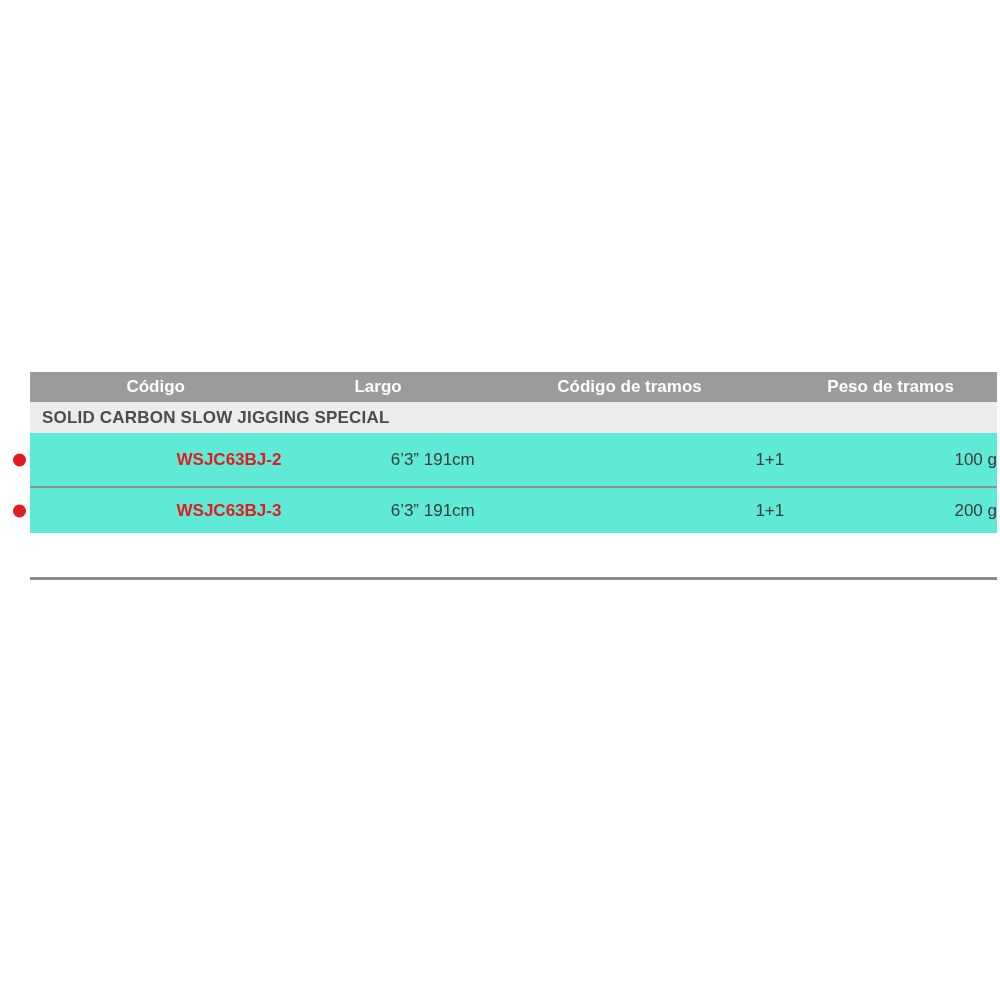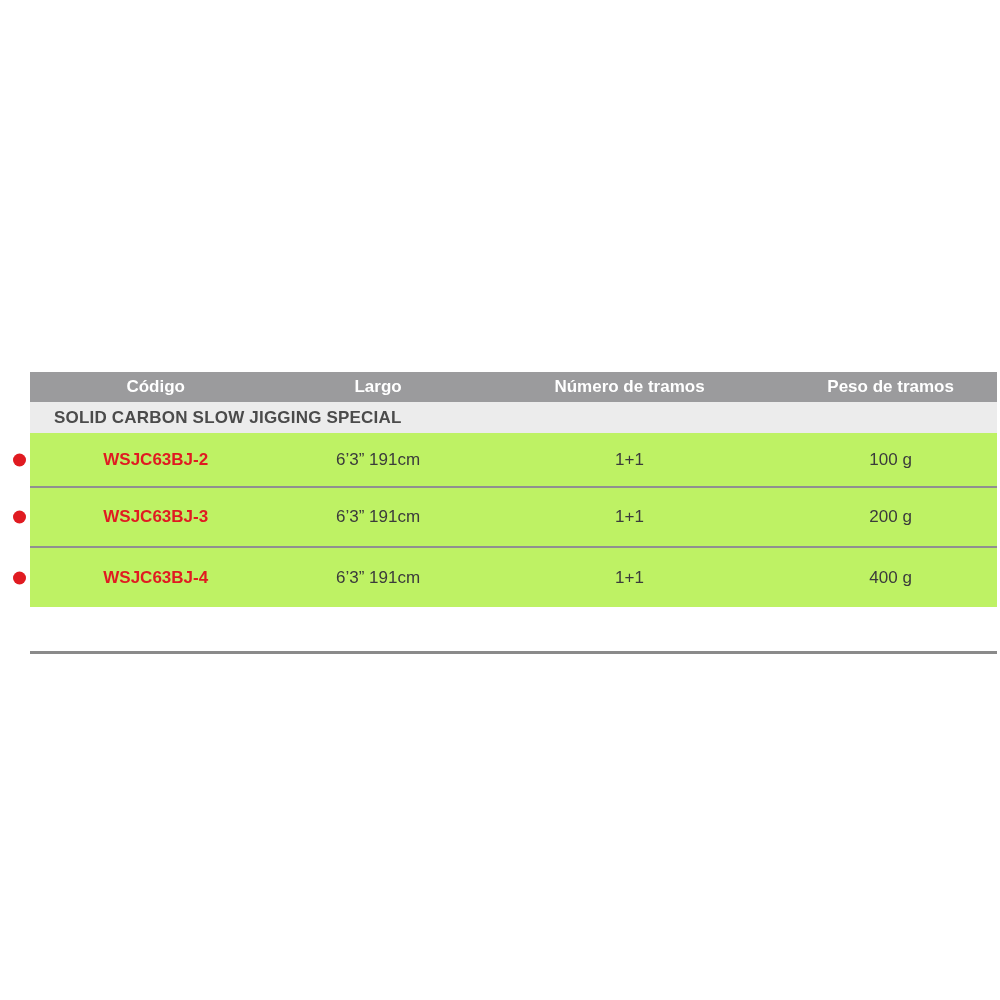--- a/index.html
+++ b/index.html
@@ -23,28 +23,28 @@
     border-bottom:3px solid var(--bottom_line);
   }
   col.c1{width:26%;} col.c2{width:20%;} col.c3{width:32%;} col.c4{width:22%;}
   .spec-table th{
     height:30px;background:var(--header_bg);color:var(--header_text);
     font-size:17px;font-weight:bold;text-align:center;vertical-align:middle;
   }
   tr.section-row td{
     height:31px;background:var(--section_bg);color:var(--section_text);
     font-size:17px;font-weight:bold;text-align:left;vertical-align:middle;
-    padding-left:24px;letter-spacing:0.2px;
+    padding-left:12px;letter-spacing:0.2px;
   }
   tr.data-row td{
-    background:#bef264;color:var(--body_text);font-size:17px;
-    text-align:center;vertical-align:middle;
+    background:#5eead4;color:var(--body_text);font-size:17px;
+    text-align:right;vertical-align:middle;
   }
   tr.data-row.r1 td{height:54px;}
-  tr.data-row.r2 td,tr.data-row.r3 td{height:60px;border-top:2px solid var(--separator);}
+  tr.data-row.r2 td,tr.data-row.r3 td{height:46px;border-top:2px solid var(--separator);}
   tr.spacer-row td{height:45px;background:#ffffff;}
   td.code-cell{position:relative;}
   .code-text{color:var(--accent_red);font-weight:bold;}
   .bullet{
     position:absolute;left:-17px;top:50%;transform:translateY(-50%);
     width:13px;height:13px;border-radius:50%;background:var(--accent_red);
     display:inline-block;
   }
 </style>
 </head>
@@ -55,21 +55,21 @@
     <colgroup>
         <col class="c1">
         <col class="c2">
         <col class="c3">
         <col class="c4">
       </colgroup>
     <thead>
       <tr>
         <th>Código</th>
         <th>Largo</th>
-        <th>Número de tramos</th>
+        <th>Código de tramos</th>
         <th>Peso de tramos</th>
       </tr>
     </thead>
     <tbody>
       <tr class="section-row">
         <td colspan="4">SOLID CARBON SLOW JIGGING SPECIAL</td>
       </tr>
 
       <tr class="data-row r1">
         <td class="code-cell">
@@ -84,28 +84,19 @@
       <tr class="data-row r2">
         <td class="code-cell">
           <span class="bullet"></span>
           <span class="code-text">WSJC63BJ-3</span>
         </td>
         <td>6’3” 191cm</td>
         <td>1+1</td>
         <td>200 g</td>
       </tr>
 
-      <tr class="data-row r3">
-        <td class="code-cell">
-          <span class="bullet"></span>
-          <span class="code-text">WSJC63BJ-4</span>
-        </td>
-        <td>6’3” 191cm</td>
-        <td>1+1</td>
-        <td>400 g</td>
-      </tr>
 
       <tr class="spacer-row">
         <td colspan="4"></td>
       </tr>
     </tbody>
   </table>
 </div>
 
 </body></html>

